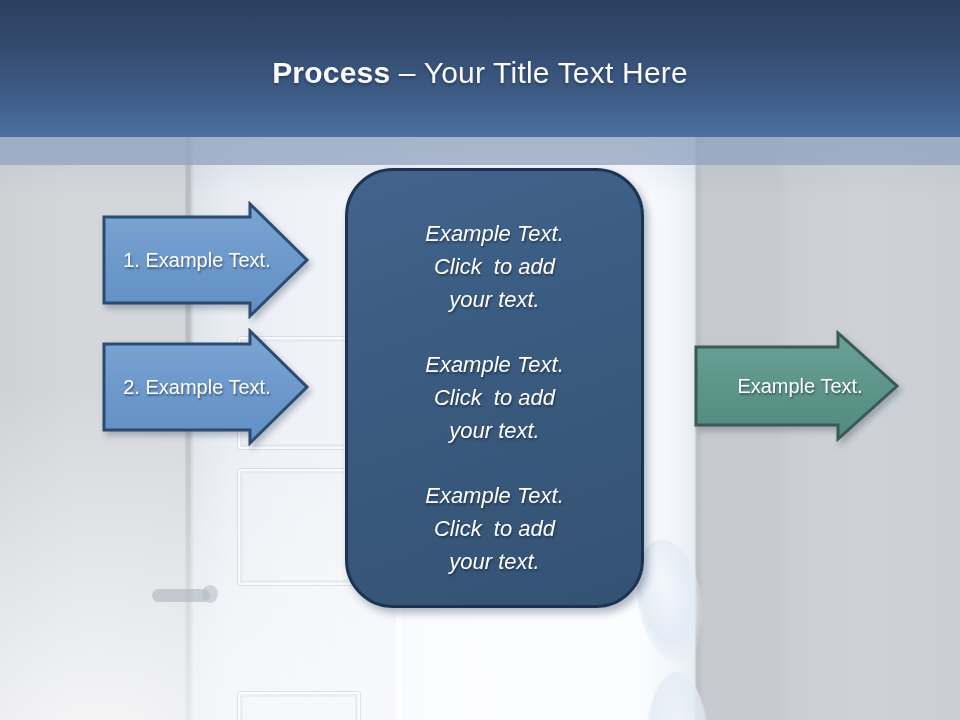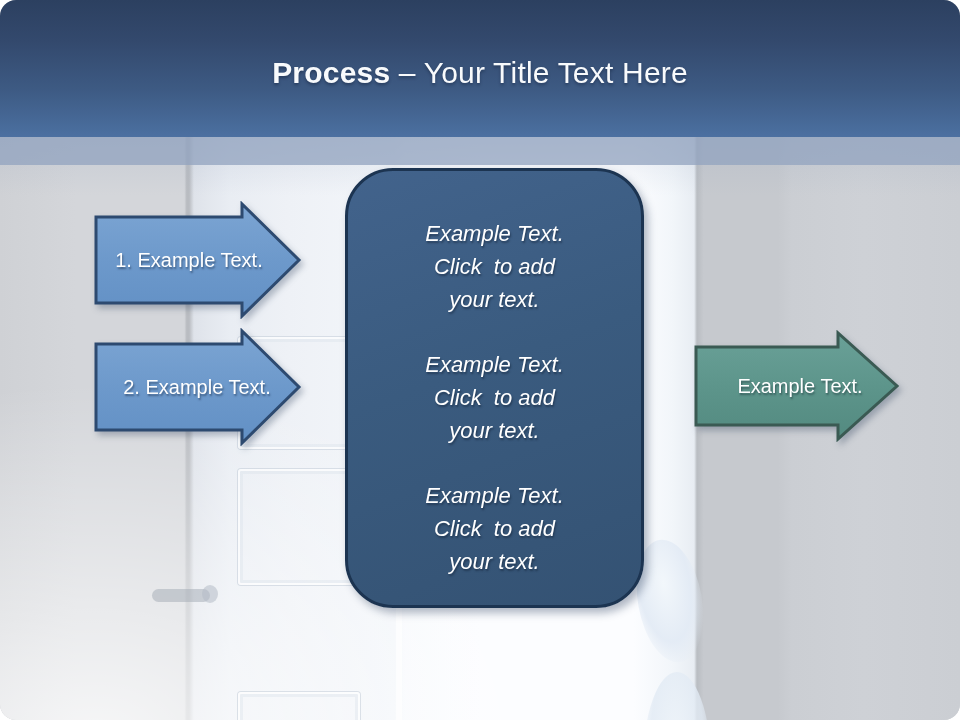--- a/index.html
+++ b/index.html
@@ -1,17 +1,17 @@
 <!DOCTYPE html>
 <html><head>
 <meta charset="utf-8">
 <style>
   html,body{margin:0;padding:0;width:960px;height:720px;overflow:hidden;
     font-family:"Liberation Sans",sans-serif;}
-  .slide{position:absolute;left:0;top:0;width:960px;height:720px;overflow:hidden;background:#d4d6da;border-radius:16px;}
+  .slide{position:absolute;left:0;top:0;width:960px;height:720px;overflow:hidden;background:#d4d6da;}
 
   
   .bg{position:absolute;left:0;top:137px;width:960px;height:583px;z-index:0;
     background:
       radial-gradient(ellipse at 10% 104%, rgba(255,255,255,.8) 0%, rgba(255,255,255,0) 42%),
       linear-gradient(180deg, rgba(150,165,190,.22) 0%, rgba(150,165,190,0) 10%),
       linear-gradient(90deg,
         #cfd1d5 0%, #d4d6da 8%, #d4d6da 19.2%,
         #b9bcc1 19.45%, #b9bcc1 19.7%,
         #dfe3ea 20.2%, #e9edf3 24%, #eef1f6 30%, #f3f6fa 41%,
@@ -40,27 +40,27 @@
   .upper-band{position:absolute;left:0;top:137px;width:960px;height:28px;z-index:2;
     background:rgba(146,163,191,.75);}
   .header{position:absolute;left:0;top:0;width:960px;height:137px;z-index:3;
     background:linear-gradient(180deg,#2c4060 0%,#33496d 30%,#3d5a83 65%,#486b9a 92%,#4c70a1 100%);}
   .title-line{position:absolute;left:10px;top:52px;width:940px;text-align:center;
     font-size:30px;line-height:42px;color:#f8fafc;text-shadow:0 2px 3px rgba(18,32,55,.45);
     letter-spacing:.2px;white-space:nowrap;}
   .title-line b{font-weight:bold;}
 
   
-  .arrow{position:absolute;width:208px;height:118px;z-index:4;}
+  .arrow{position:absolute;width:208px;height:118px;z-index:4;margin-left:8px;}
   .arrow svg{position:absolute;left:0;top:0;filter:drop-shadow(3px 4px 3px rgba(30,50,80,.3));}
   .arrow .lbl{position:absolute;left:0;top:0;width:100%;height:100%;display:flex;
     align-items:center;justify-content:center;box-sizing:border-box;padding-right:18px;
     font-size:20px;color:#ffffff;text-shadow:1px 2px 2px rgba(25,45,75,.55);white-space:nowrap;}
   .a1{left:94px;top:201px;}
-  .a2{left:94px;top:328px;padding-left:16px;}
+  .a2{left:94px;top:328px;}
   .a3{left:94px;top:449px;}
   .result-arrow{position:absolute;left:694px;top:330px;width:206px;height:112px;z-index:4;}
   .result-arrow svg{position:absolute;left:0;top:0;filter:drop-shadow(3px 4px 3px rgba(30,50,80,.3));}
   .result-arrow .lbl{position:absolute;left:0;top:0;width:100%;height:100%;display:flex;
     align-items:center;justify-content:center;box-sizing:border-box;padding-left:6px;
     font-size:20px;color:#ffffff;text-shadow:1px 2px 2px rgba(25,50,55,.55);white-space:nowrap;}
 
   
   .panel{position:absolute;left:345px;top:168px;width:299px;height:440px;z-index:4;
     box-sizing:border-box;border:3px solid #1c3451;border-radius:48px;

